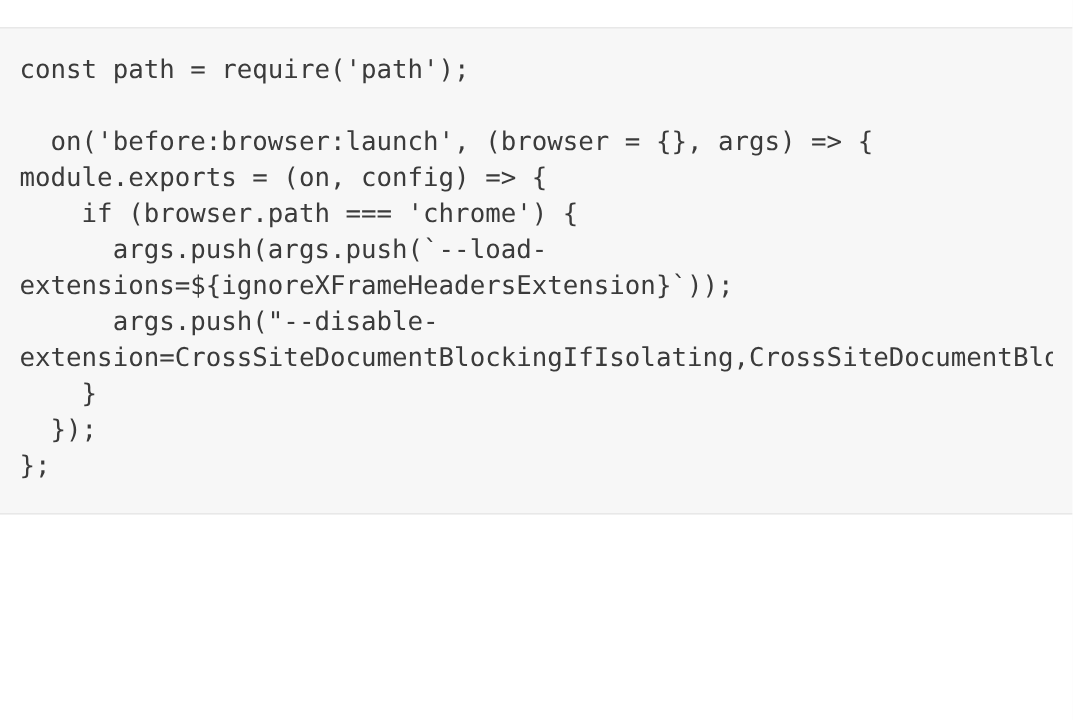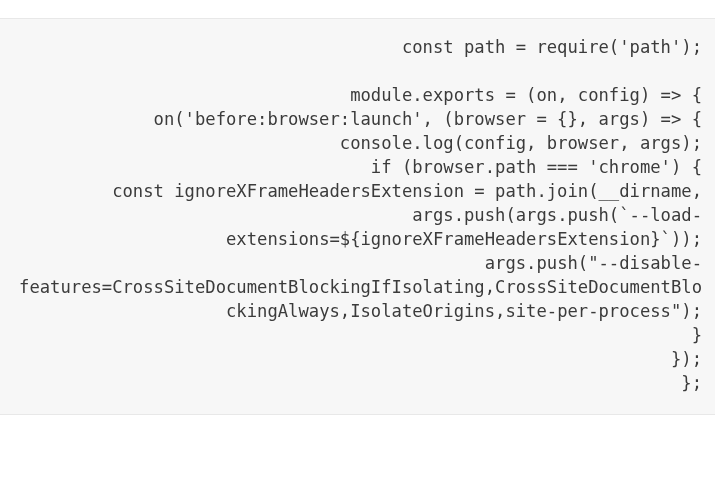--- a/index.html
+++ b/index.html
@@ -20,35 +20,31 @@
     padding: 16px 13px 19px 13px;
   }
   .code-line {
     font-family: "DejaVu Sans Mono", "Liberation Mono", monospace;
     font-size: 17.2px;
     line-height: 24px;
     min-height: 24px;
     color: #3b3b3b;
     white-space: pre;
     overflow: hidden;
-    text-align: right;
   }
 </style>
 </head>
 <body>
 
 <div class="code-block">
   <div class="code-line">const path = require('path');</div>
   <div class="code-line"></div>
+  <div class="code-line">  on('before:browser:launch', (browser = {}, args) =&gt; {</div>
   <div class="code-line">module.exports = (on, config) =&gt; {</div>
-  <div class="code-line">  on('before:browser:launch', (browser = {}, args) =&gt; {</div>
-  <div class="code-line">    console.log(config, browser, args);</div>
   <div class="code-line">    if (browser.path === 'chrome') {</div>
-  <div class="code-line">      const ignoreXFrameHeadersExtension = path.join(__dirname,</div>
   <div class="code-line">      args.push(args.push(`--load-</div>
   <div class="code-line">extensions=${ignoreXFrameHeadersExtension}`));</div>
   <div class="code-line">      args.push("--disable-</div>
-  <div class="code-line">features=CrossSiteDocumentBlockingIfIsolating,CrossSiteDocumentBlo</div>
-  <div class="code-line">ckingAlways,IsolateOrigins,site-per-process");</div>
+  <div class="code-line">extension=CrossSiteDocumentBlockingIfIsolating,CrossSiteDocumentBlo</div>
   <div class="code-line">    }</div>
   <div class="code-line">  });</div>
   <div class="code-line">};</div>
 </div>
 
 </body></html>

